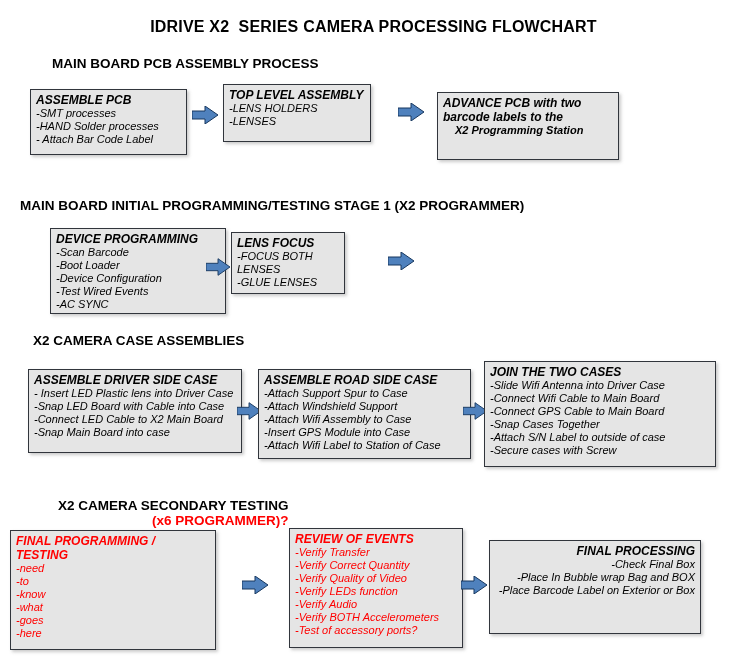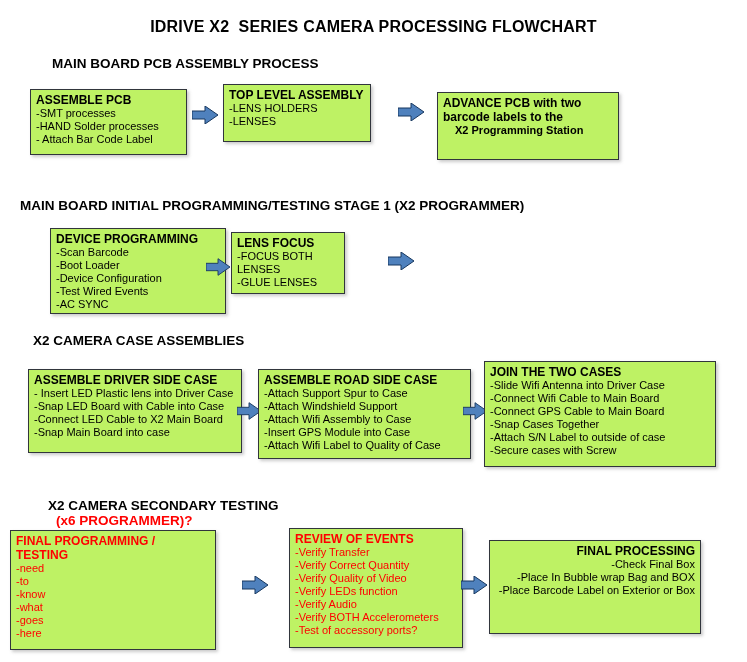--- a/index.html
+++ b/index.html
@@ -13,24 +13,25 @@
     white-space:pre-wrap; letter-spacing:0.2px;
   }
   .section-heading {
     position:absolute; font-size:13.5px; font-weight:bold; white-space:pre-wrap;
   }
   .section-heading .suffix { margin-left:8px; }
   .red { color:#ff0000; }
 
   .box {
     position:absolute;
-    background:#bef264;
+    background:#e5e5e5;
     border:1px solid #31353c;
     padding:3px 5px 2px 5px;
     box-shadow:2px 2px 3px rgba(140,140,140,0.45);
+    font-style:italic;
   }
   .box-title { font-size:12px; font-weight:bold; line-height:14px; white-space:pre-wrap; }
   .box-line  { font-size:11px; line-height:13px; white-space:pre-wrap; }
   .bold { font-weight:bold; }
   .indent { padding-left:12px; }
   .box.red-text .box-title, .box.red-text .box-line { color:#ff0000; }
 
   .arrow { position:absolute; }
 </style>
 </head>
@@ -107,38 +108,38 @@
   <svg class="arrow" style="left:237px; top:402px;" width="24" height="18" viewBox="0 0 26 18">
     <polygon points="0,5 13,5 13,0 26,9 13,18 13,13 0,13" fill="#4f81bd" stroke="#17375e" stroke-width="1"></polygon>
   </svg>
 
   <div class="box" style="left:258px; top:369px; width:213px; height:90px;">
     <div class="box-title">ASSEMBLE ROAD SIDE CASE</div>
     <div class="box-line">-Attach Support Spur to Case</div>
     <div class="box-line">-Attach Windshield Support</div>
     <div class="box-line">-Attach Wifi Assembly to Case</div>
     <div class="box-line">-Insert GPS Module into Case</div>
-    <div class="box-line">-Attach Wifi Label to Quality of Case</div>
+    <div class="box-line">-Attach Wifi Label to Station of Case</div>
   </div>
 
   <svg class="arrow" style="left:463px; top:402px;" width="24" height="18" viewBox="0 0 26 18">
     <polygon points="0,5 13,5 13,0 26,9 13,18 13,13 0,13" fill="#4f81bd" stroke="#17375e" stroke-width="1"></polygon>
   </svg>
 
   <div class="box" style="left:484px; top:361px; width:232px; height:106px;">
     <div class="box-title">JOIN THE TWO CASES</div>
     <div class="box-line">-Slide Wifi Antenna into Driver Case</div>
     <div class="box-line">-Connect Wifi Cable to Main Board</div>
     <div class="box-line">-Connect GPS Cable to Main Board</div>
     <div class="box-line">-Snap Cases Together</div>
     <div class="box-line">-Attach S/N Label to outside of case</div>
     <div class="box-line">-Secure cases with Screw</div>
   </div>
 
-  <div class="section-heading" style="left:33px; top:483px;">
+  <div class="section-heading" style="left:43px; top:483px;text-align:right;">
     <span>X2 CAMERA SECONDARY TESTING</span>
     <span class="red suffix">(x6 PROGRAMMER)?</span>
   </div>
 
   <div class="box red-text" style="left:10px; top:530px; width:206px; height:120px;">
     <div class="box-title">FINAL PROGRAMMING / TESTING</div>
     <div class="box-line">-need</div>
     <div class="box-line">-to</div>
     <div class="box-line">-know</div>
     <div class="box-line">-what</div>

